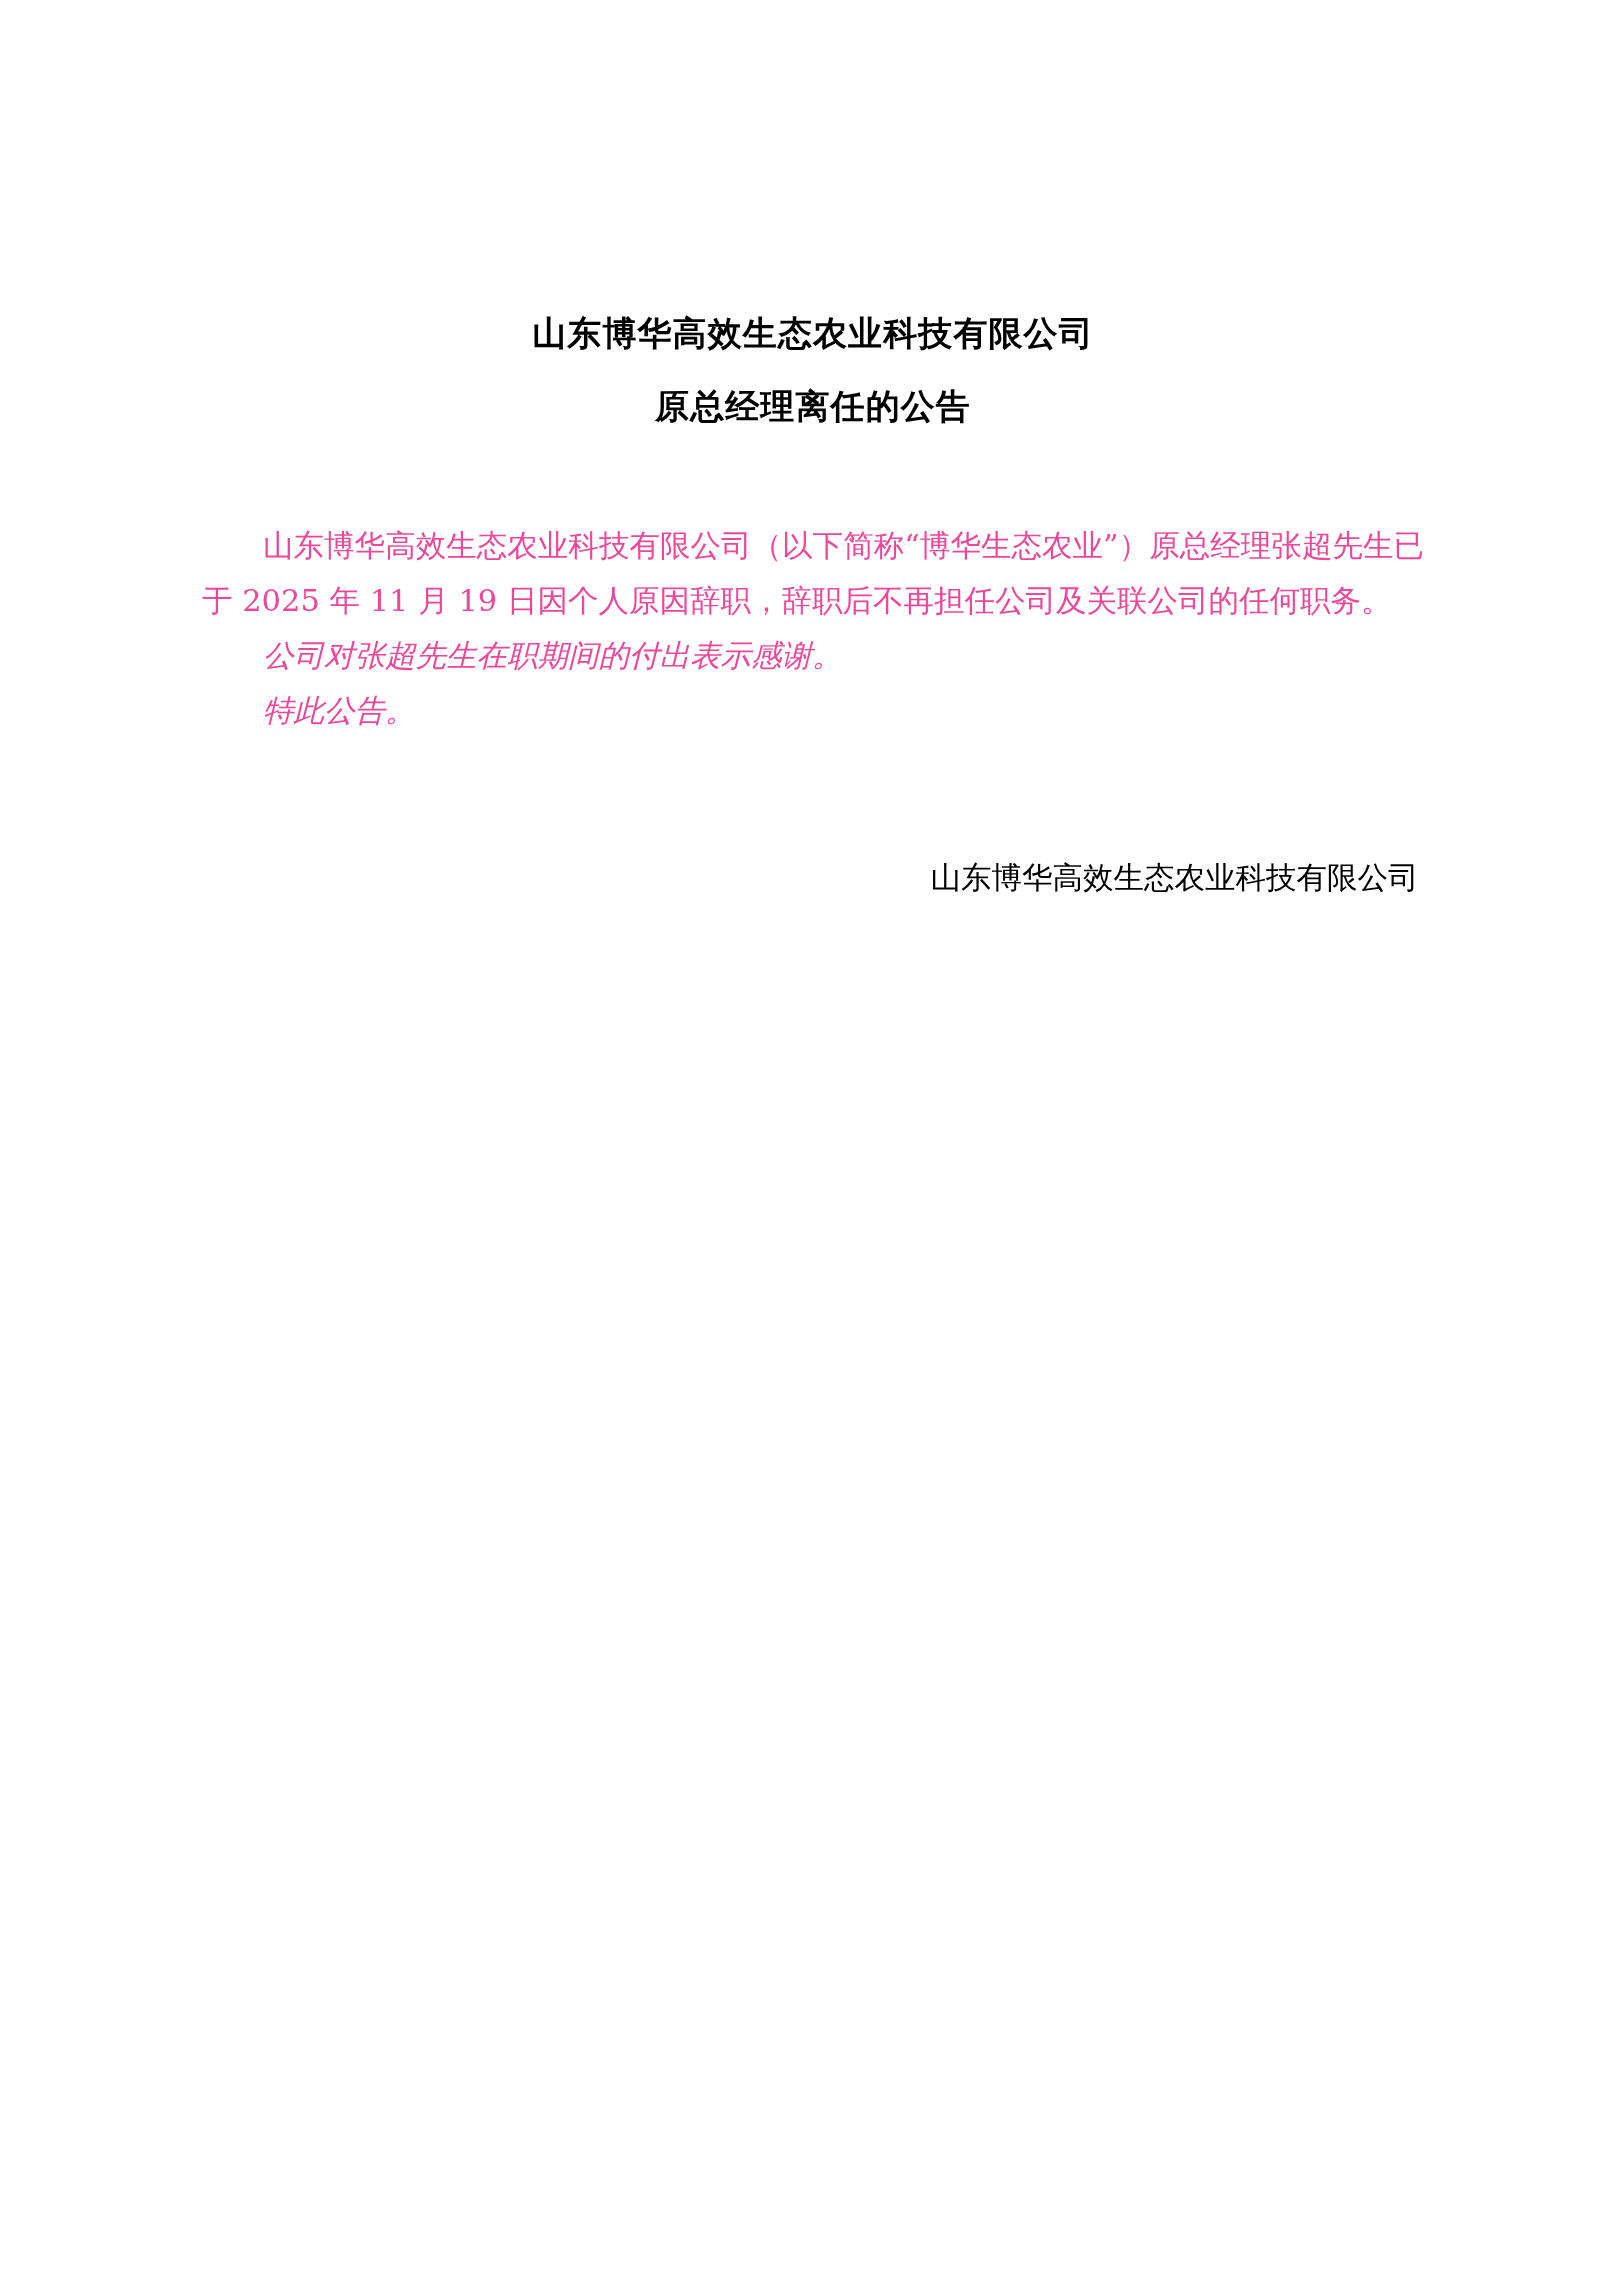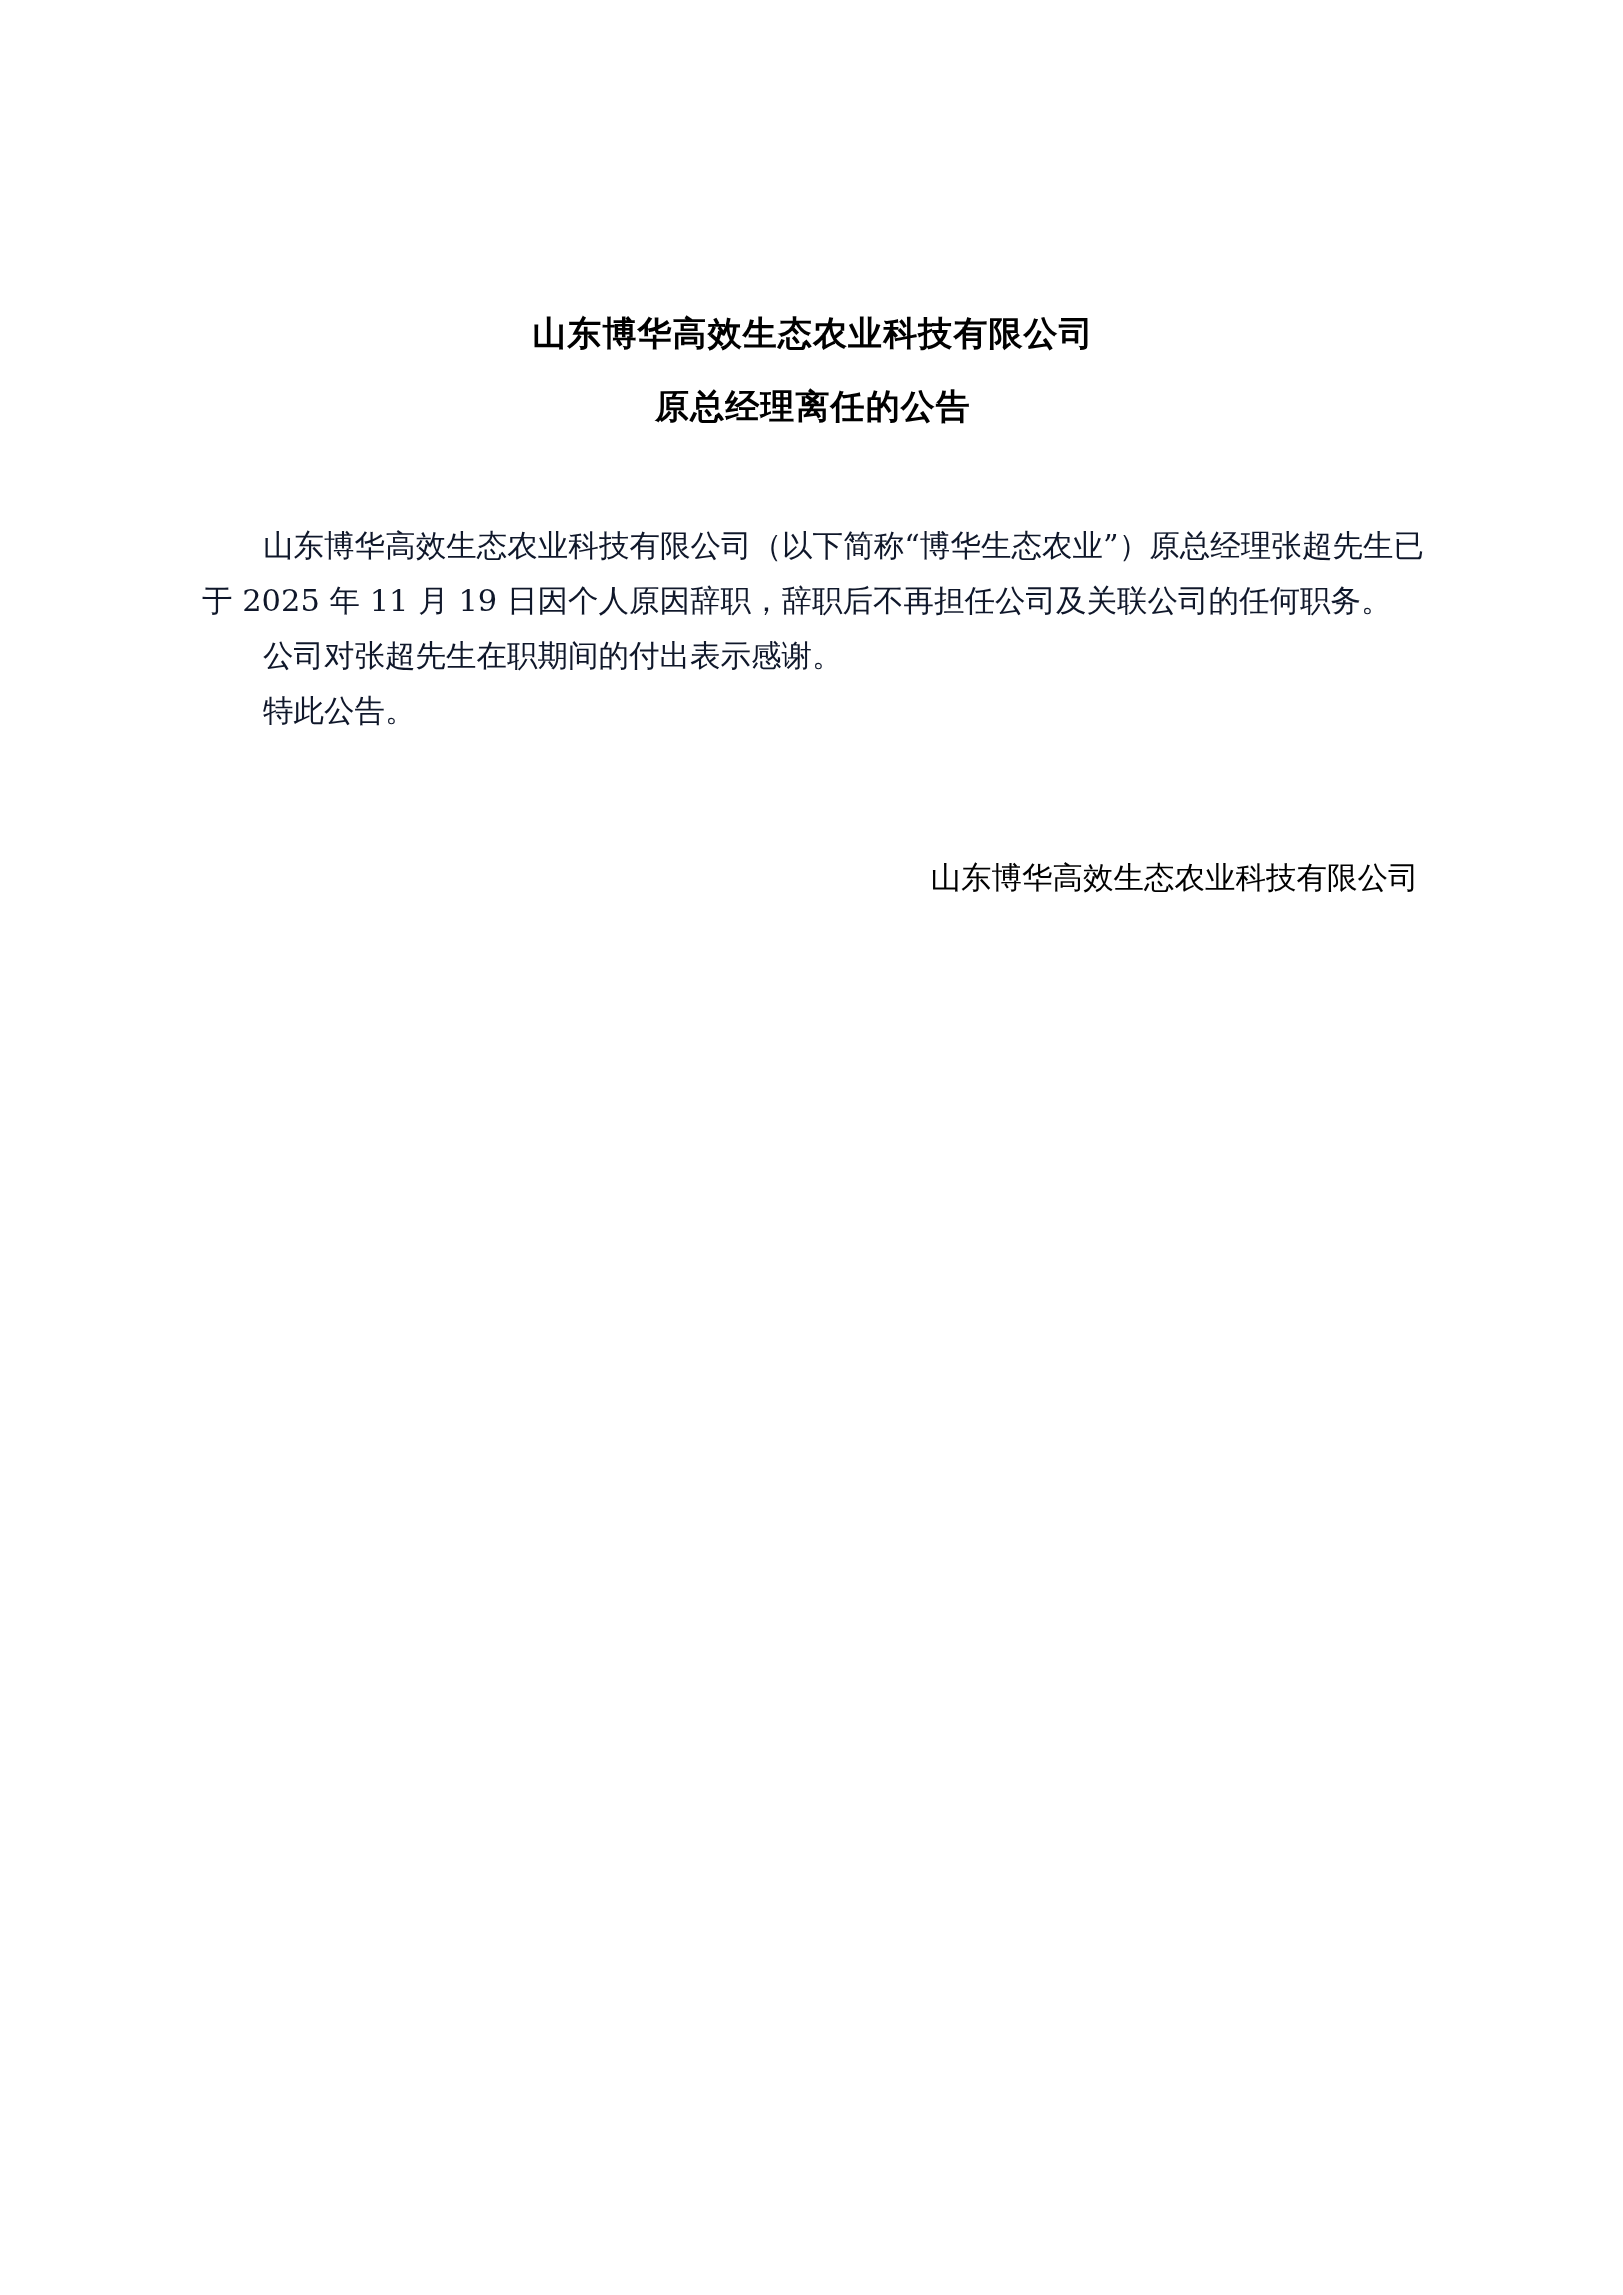--- a/index.html
+++ b/index.html
@@ -57,32 +57,33 @@
   }
 
   .body-block {
     margin-top: 95px;
   }
 
   .para {
     font-family: "DejaVu Serif", "Liberation Serif", serif;
     font-size: 30.5px;
     line-height: 55px;
-    color: #0f172a;
+    color: #ec4899;
     text-align: justify;
     text-justify: inter-ideograph;
     margin: 0;
   }
 
   .para.indent {
     text-indent: 61px;
   }
 
   .para + .para {
     margin-top: 0;
+    font-style: italic;
   }
 
   .sign-block {
     margin-top: 112px;
     text-align: right;
     padding-right: 5.5px;
   }
 
   .sign-line {
     font-family: "DejaVu Serif", "Liberation Serif", serif;

